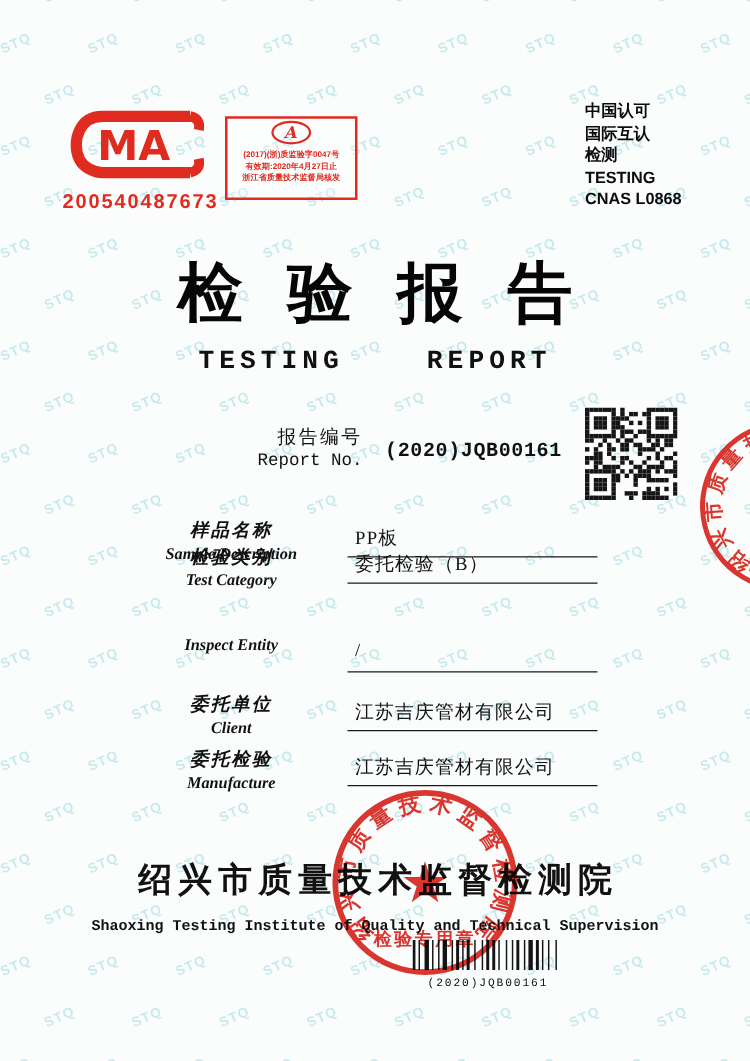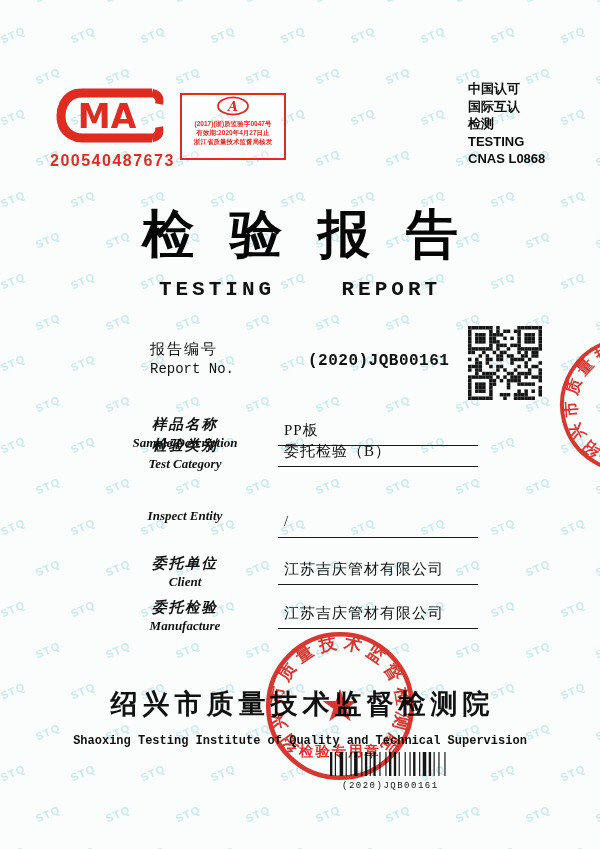--- a/index.html
+++ b/index.html
@@ -20,21 +20,21 @@
   .ilac{left:288px;top:78px;}
   .cnas{left:372px;top:90px;}
   .cnas-lines{left:468px;top:80px;}
   .cnas-lines div{font:bold 13px "Liberation Sans",sans-serif;line-height:17.5px;color:#0b0b0b;}
   
   .title-zh{top:200px;left:0;width:100%;text-align:center;font-family:"DejaVu Serif",serif;
             font-size:52px;font-weight:bold;letter-spacing:36px;text-indent:36px;color:#060606;}
   .title-en{top:278px;left:0;width:100%;text-align:center;white-space:pre;
             font:bold 21px "Liberation Mono",monospace;letter-spacing:4px;}
   
-  .rn-label{left:150px;top:340px;width:140px;text-align:left;}
+  .rn-label{left:150px;top:340px;width:140px;text-align:right;}
   .rn-zh{font-size:15px;letter-spacing:2px;}
   .rn-en{font:14px "Liberation Mono",monospace;margin-top:2px;}
   .rn-value{left:308px;top:352px;font:bold 16px "Liberation Mono",monospace;letter-spacing:.5px;}
   #qr{left:468px;top:326px;width:74px;height:74px;}
   
   .field{position:absolute;left:96px;width:394px;height:40px;}
   .flabel{position:absolute;left:0;top:0;width:178px;text-align:center;font-style:italic;}
   .fzh{font-size:14.5px;font-weight:600;letter-spacing:2px;}
   .fen{font-size:13px;font-weight:600;margin-top:1px;}
   .fval{position:absolute;left:182px;top:6px;width:192px;border-bottom:1.5px solid #1a1a1a;

